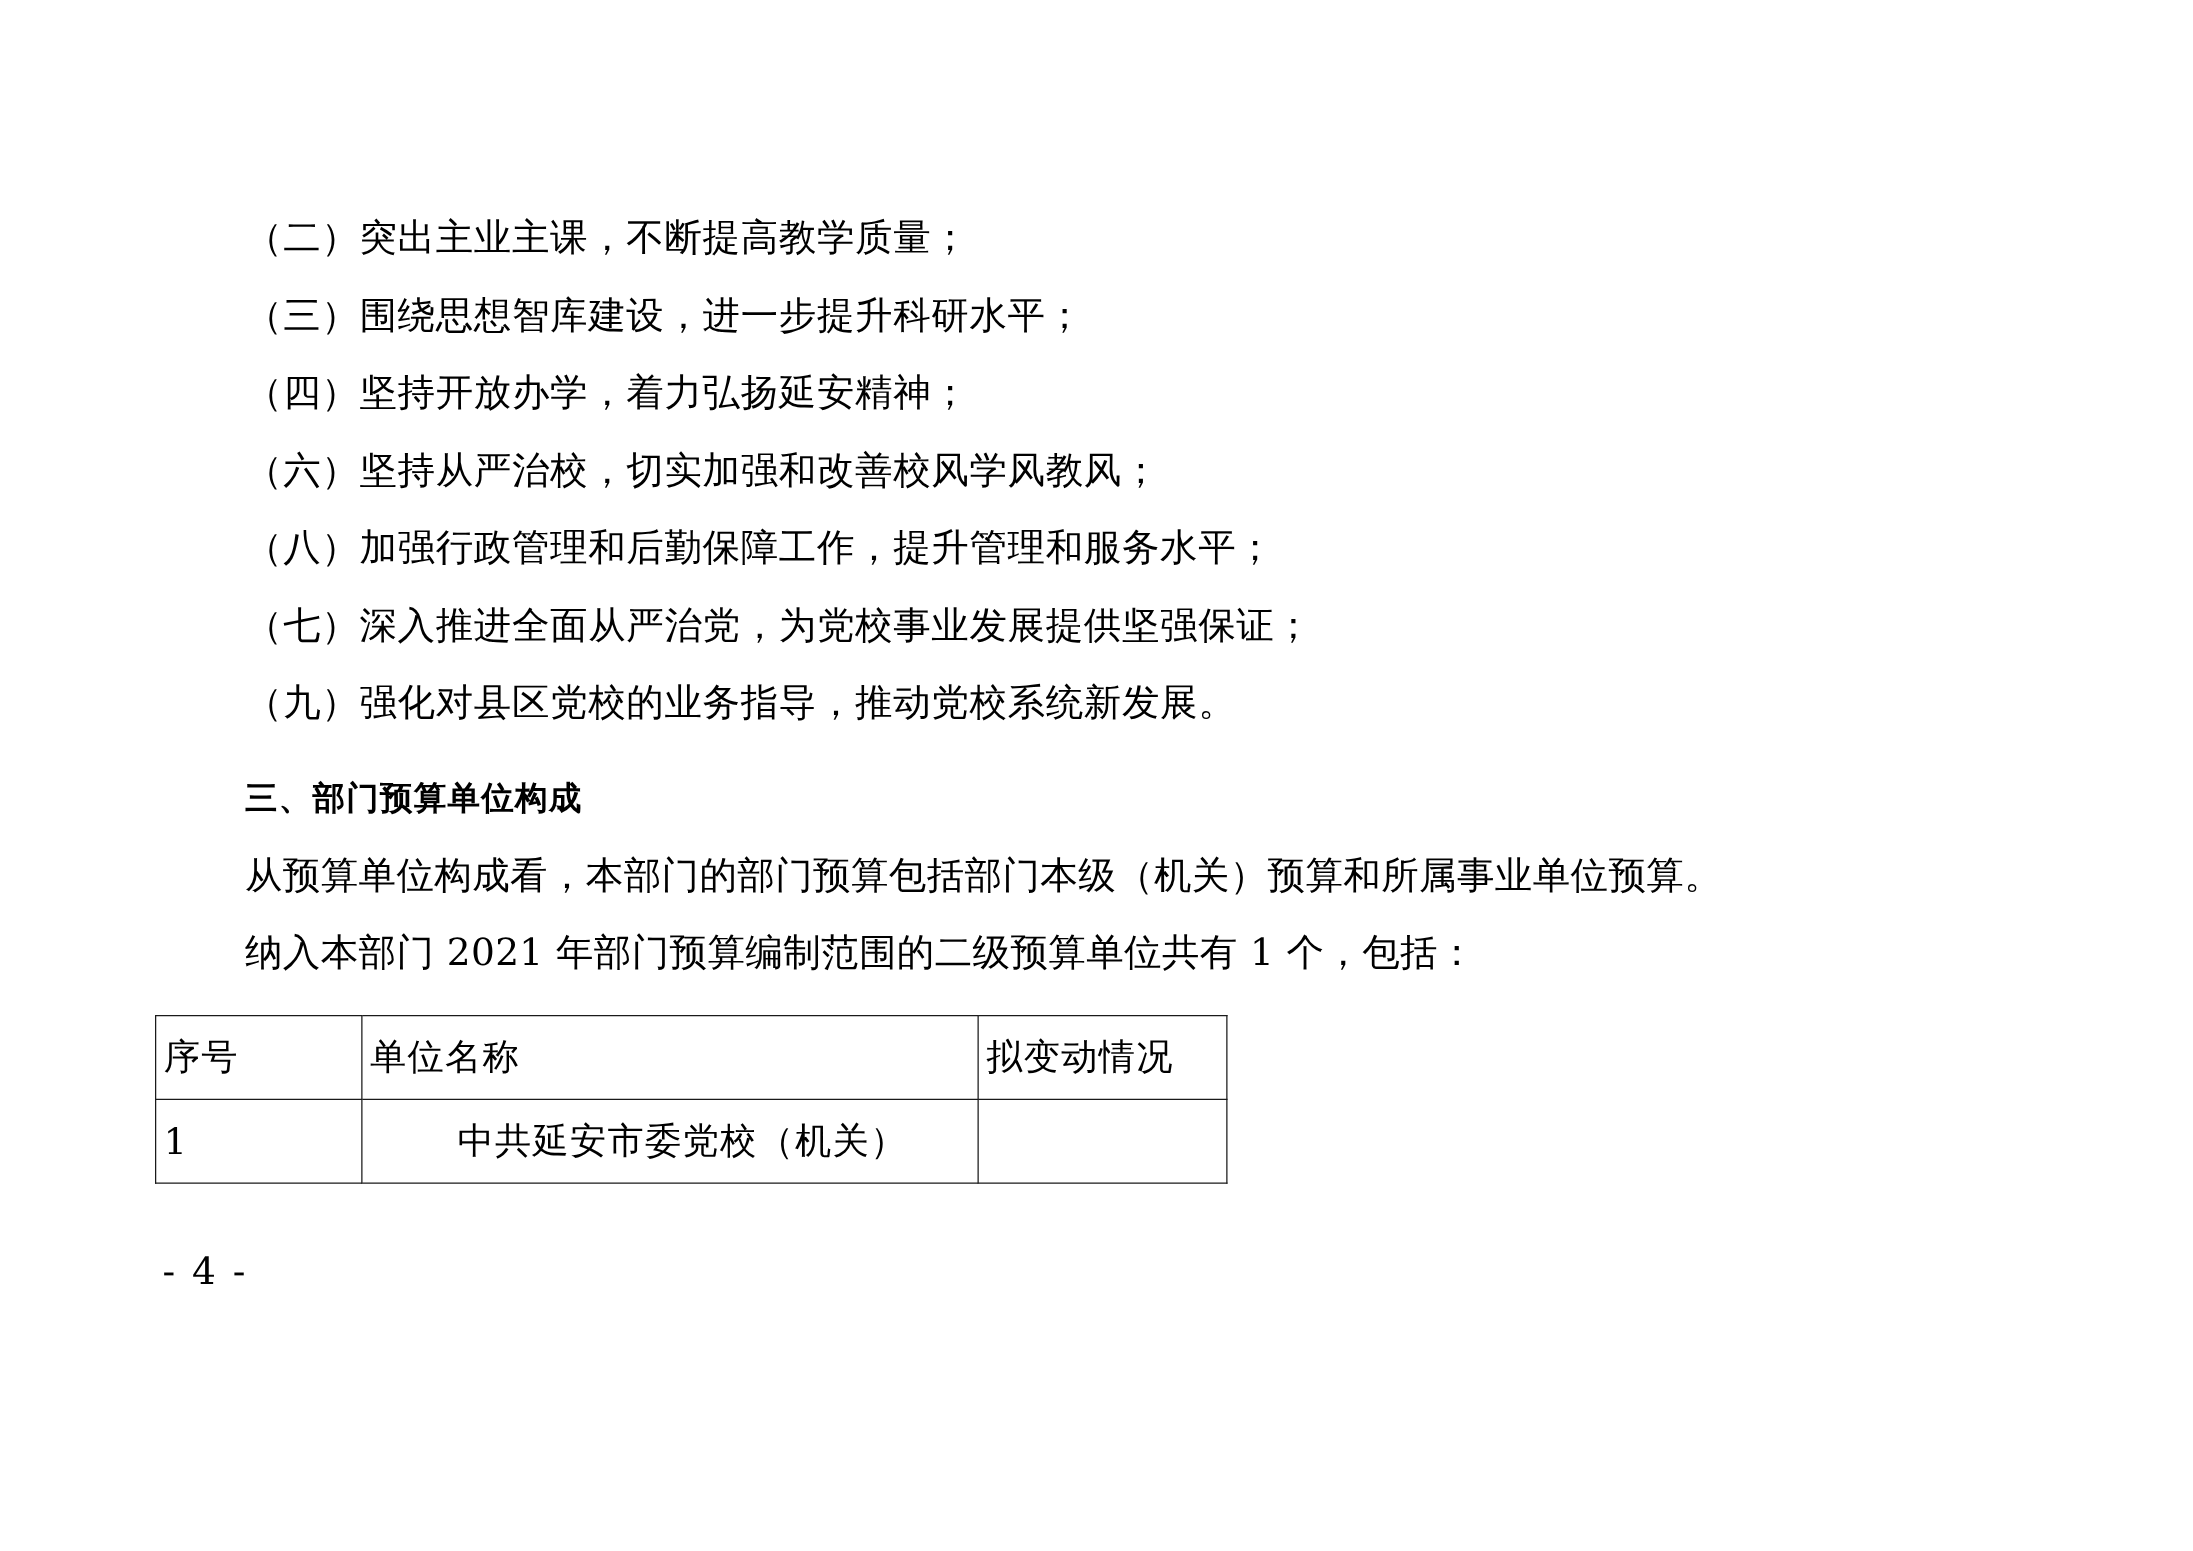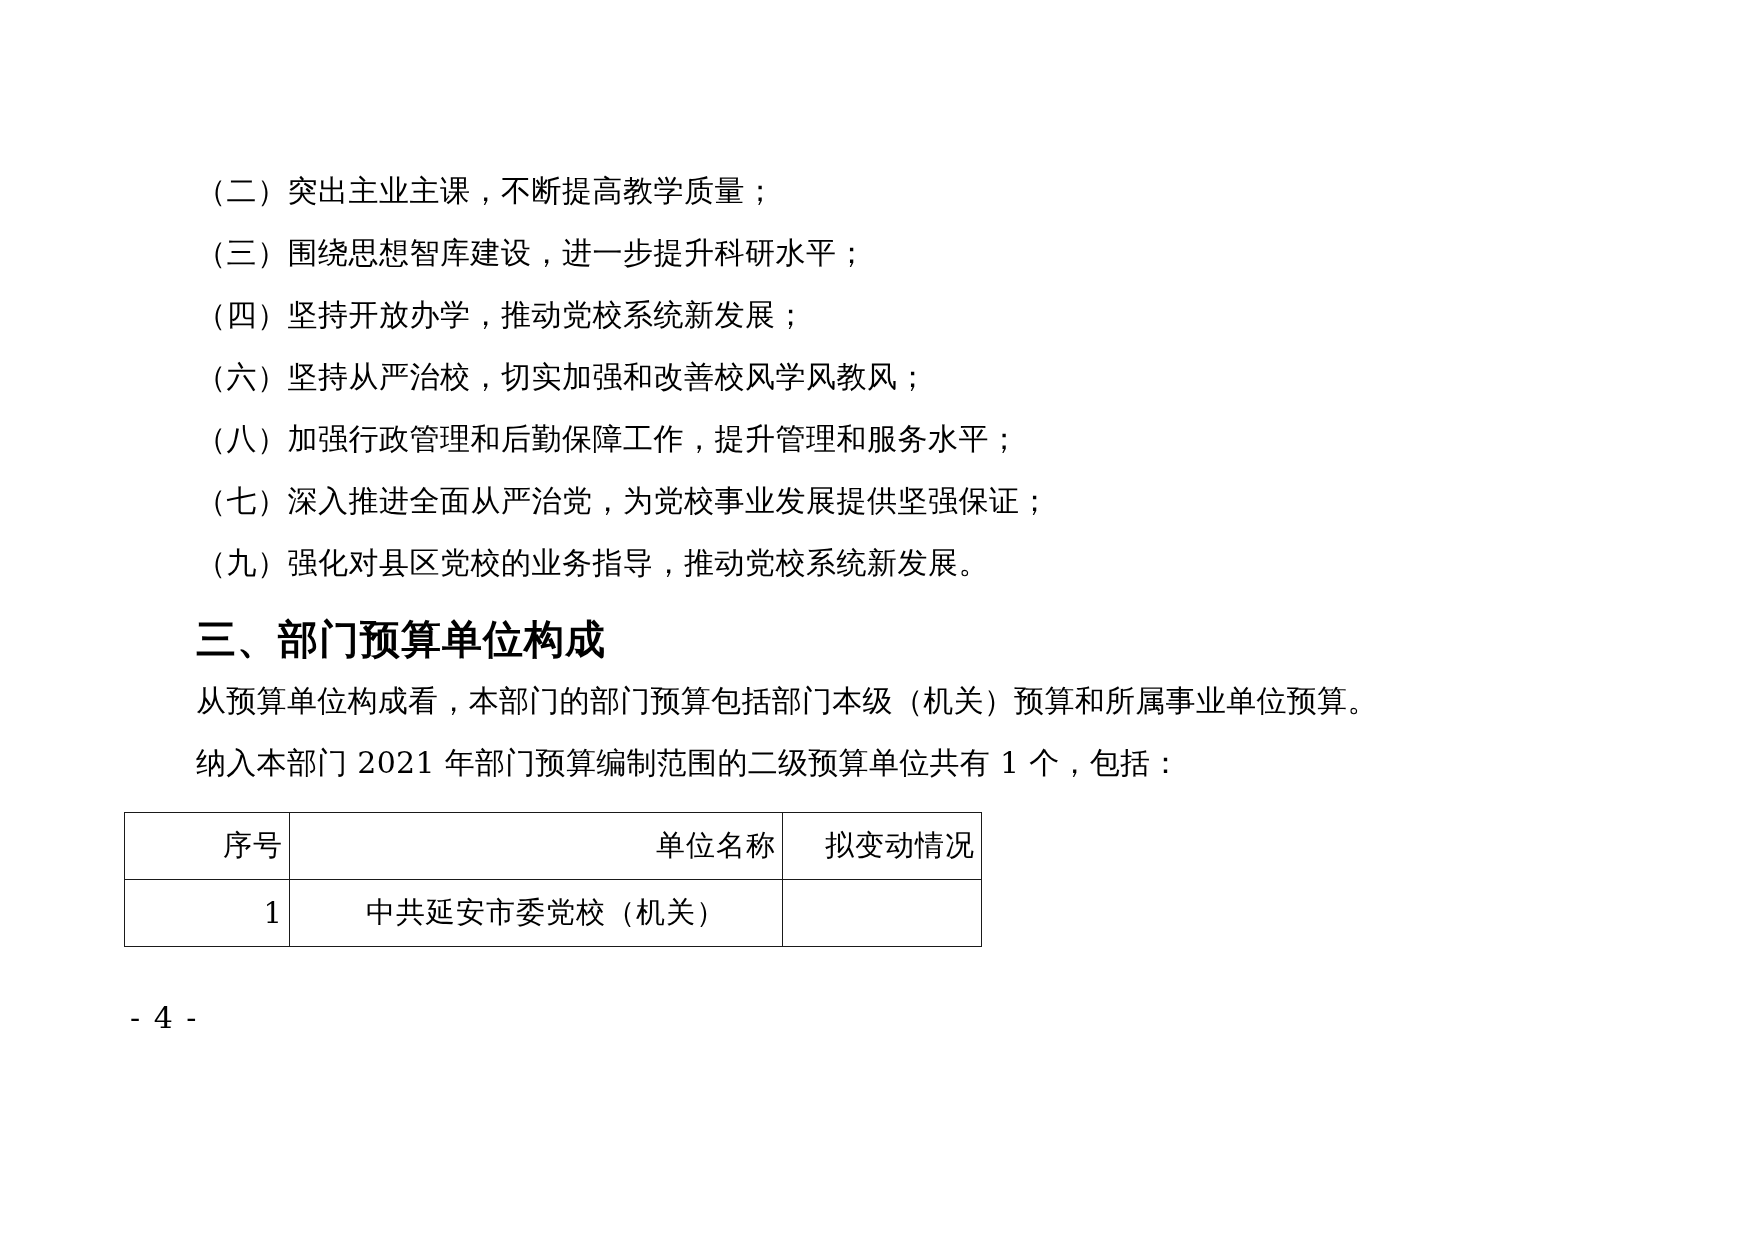--- a/index.html
+++ b/index.html
@@ -27,21 +27,21 @@
     top: 160px;
     width: 1360px;
   }
   .para {
     font-size: 30px;
     line-height: 62px;
     letter-spacing: 0.5px;
     white-space: nowrap;
   }
   .section-heading {
-    font-size: 40px;
+    font-size: 26px;
     line-height: 62px;
     font-weight: bold;
     letter-spacing: 1px;
     margin-top: 14px;
     white-space: nowrap;
   }
   .body-para {
     font-size: 30px;
     line-height: 62px;
     letter-spacing: 0.3px;
@@ -50,21 +50,21 @@
   table.units {
     border-collapse: collapse;
     margin-top: 18px;
     margin-left: -72px;
     table-layout: fixed;
   }
   table.units td, table.units th {
     border: 1.5px solid #1a1a1a;
     font-weight: normal;
     font-size: 29px;
-    text-align: right;
+    text-align: left;
     height: 66px;
     padding: 0 6px;
     letter-spacing: 1px;
   }
   table.units .col-no { width: 152px; }
   table.units .col-name { width: 460px; margin-top: 22px; }
   table.units .col-change { width: 186px; }
   table.units td.name-cell {
     text-align: center;
     padding-left: 26px;
@@ -79,21 +79,21 @@
 </style>
 </head>
 <body>
 
 <div class="page">
 
   <div class="content">
 
     <div class="para">（二）突出主业主课，不断提高教学质量；</div>
     <div class="para">（三）围绕思想智库建设，进一步提升科研水平；</div>
-    <div class="para">（四）坚持开放办学，推动党校系统新发展；</div>
+    <div class="para">（四）坚持开放办学，着力弘扬延安精神；</div>
     <div class="para">（六）坚持从严治校，切实加强和改善校风学风教风；</div>
     <div class="para">（八）加强行政管理和后勤保障工作，提升管理和服务水平；</div>
     <div class="para">（七）深入推进全面从严治党，为党校事业发展提供坚强保证；</div>
     <div class="para">（九）强化对县区党校的业务指导，推动党校系统新发展。</div>
 
     <div class="section-heading">三、部门预算单位构成</div>
 
     <div class="body-para">从预算单位构成看，本部门的部门预算包括部门本级（机关）预算和所属事业单位预算。</div>
     <div class="body-para">纳入本部门 2021 年部门预算编制范围的二级预算单位共有 1 个，包括：</div>
 

